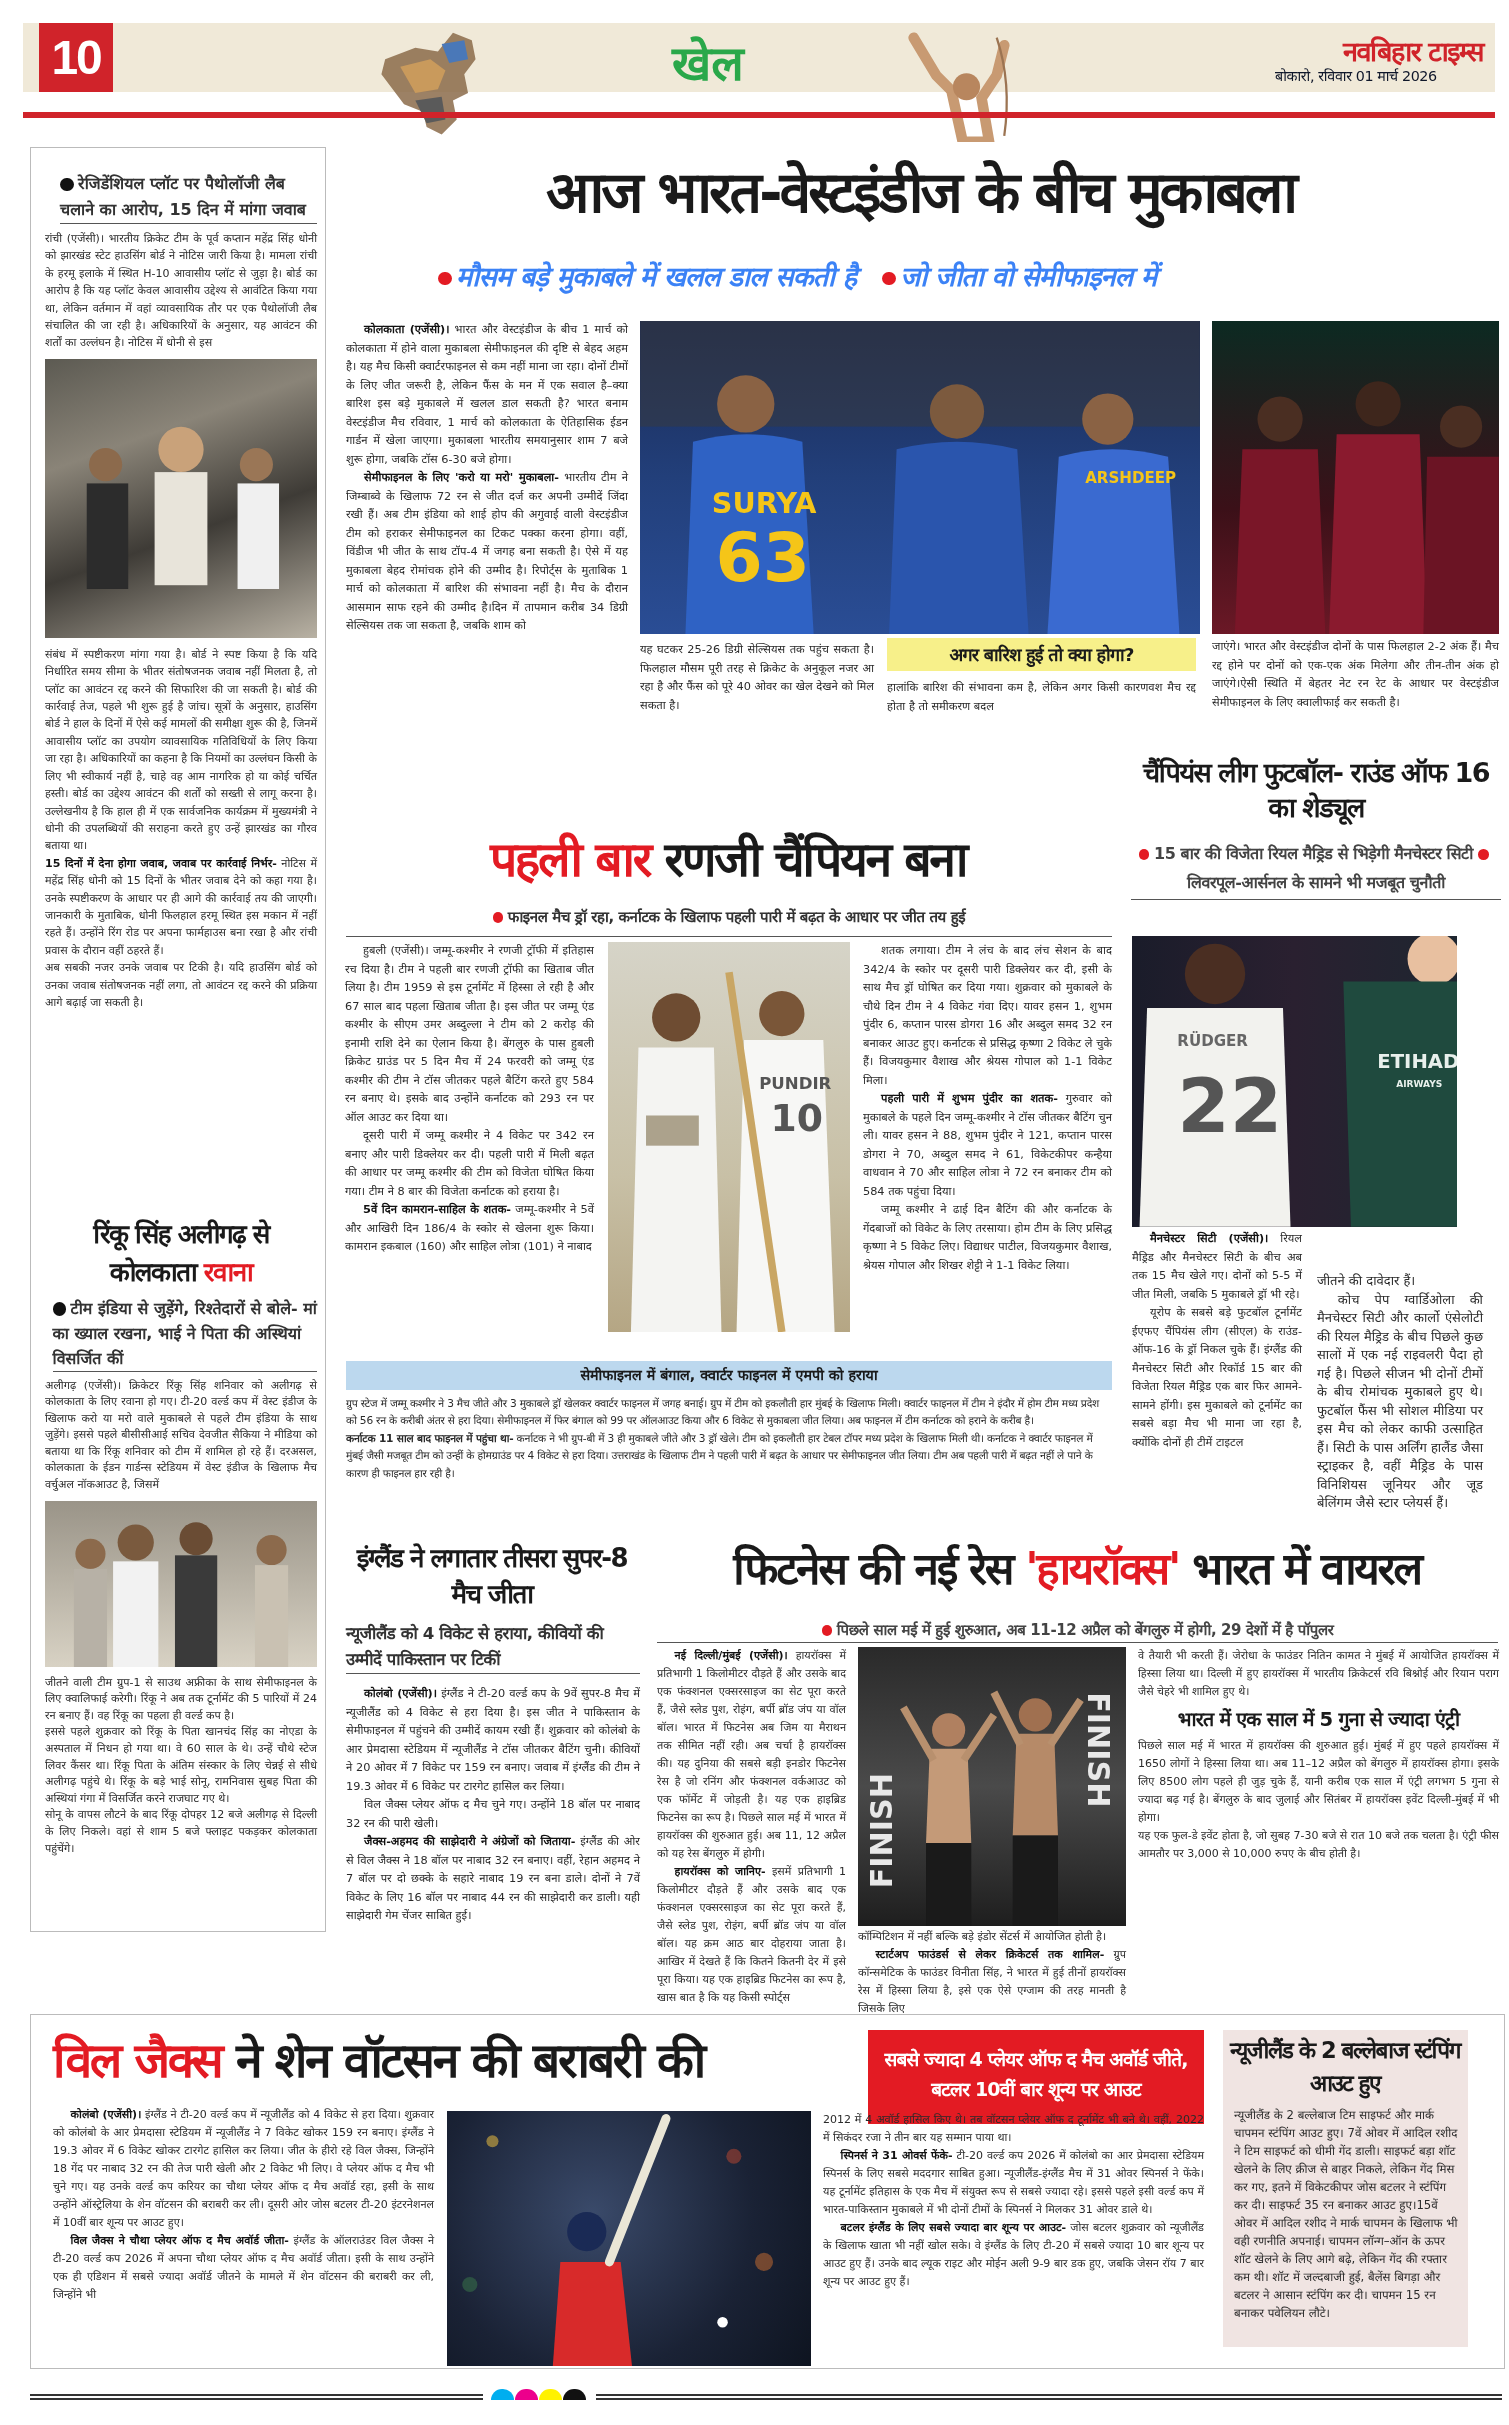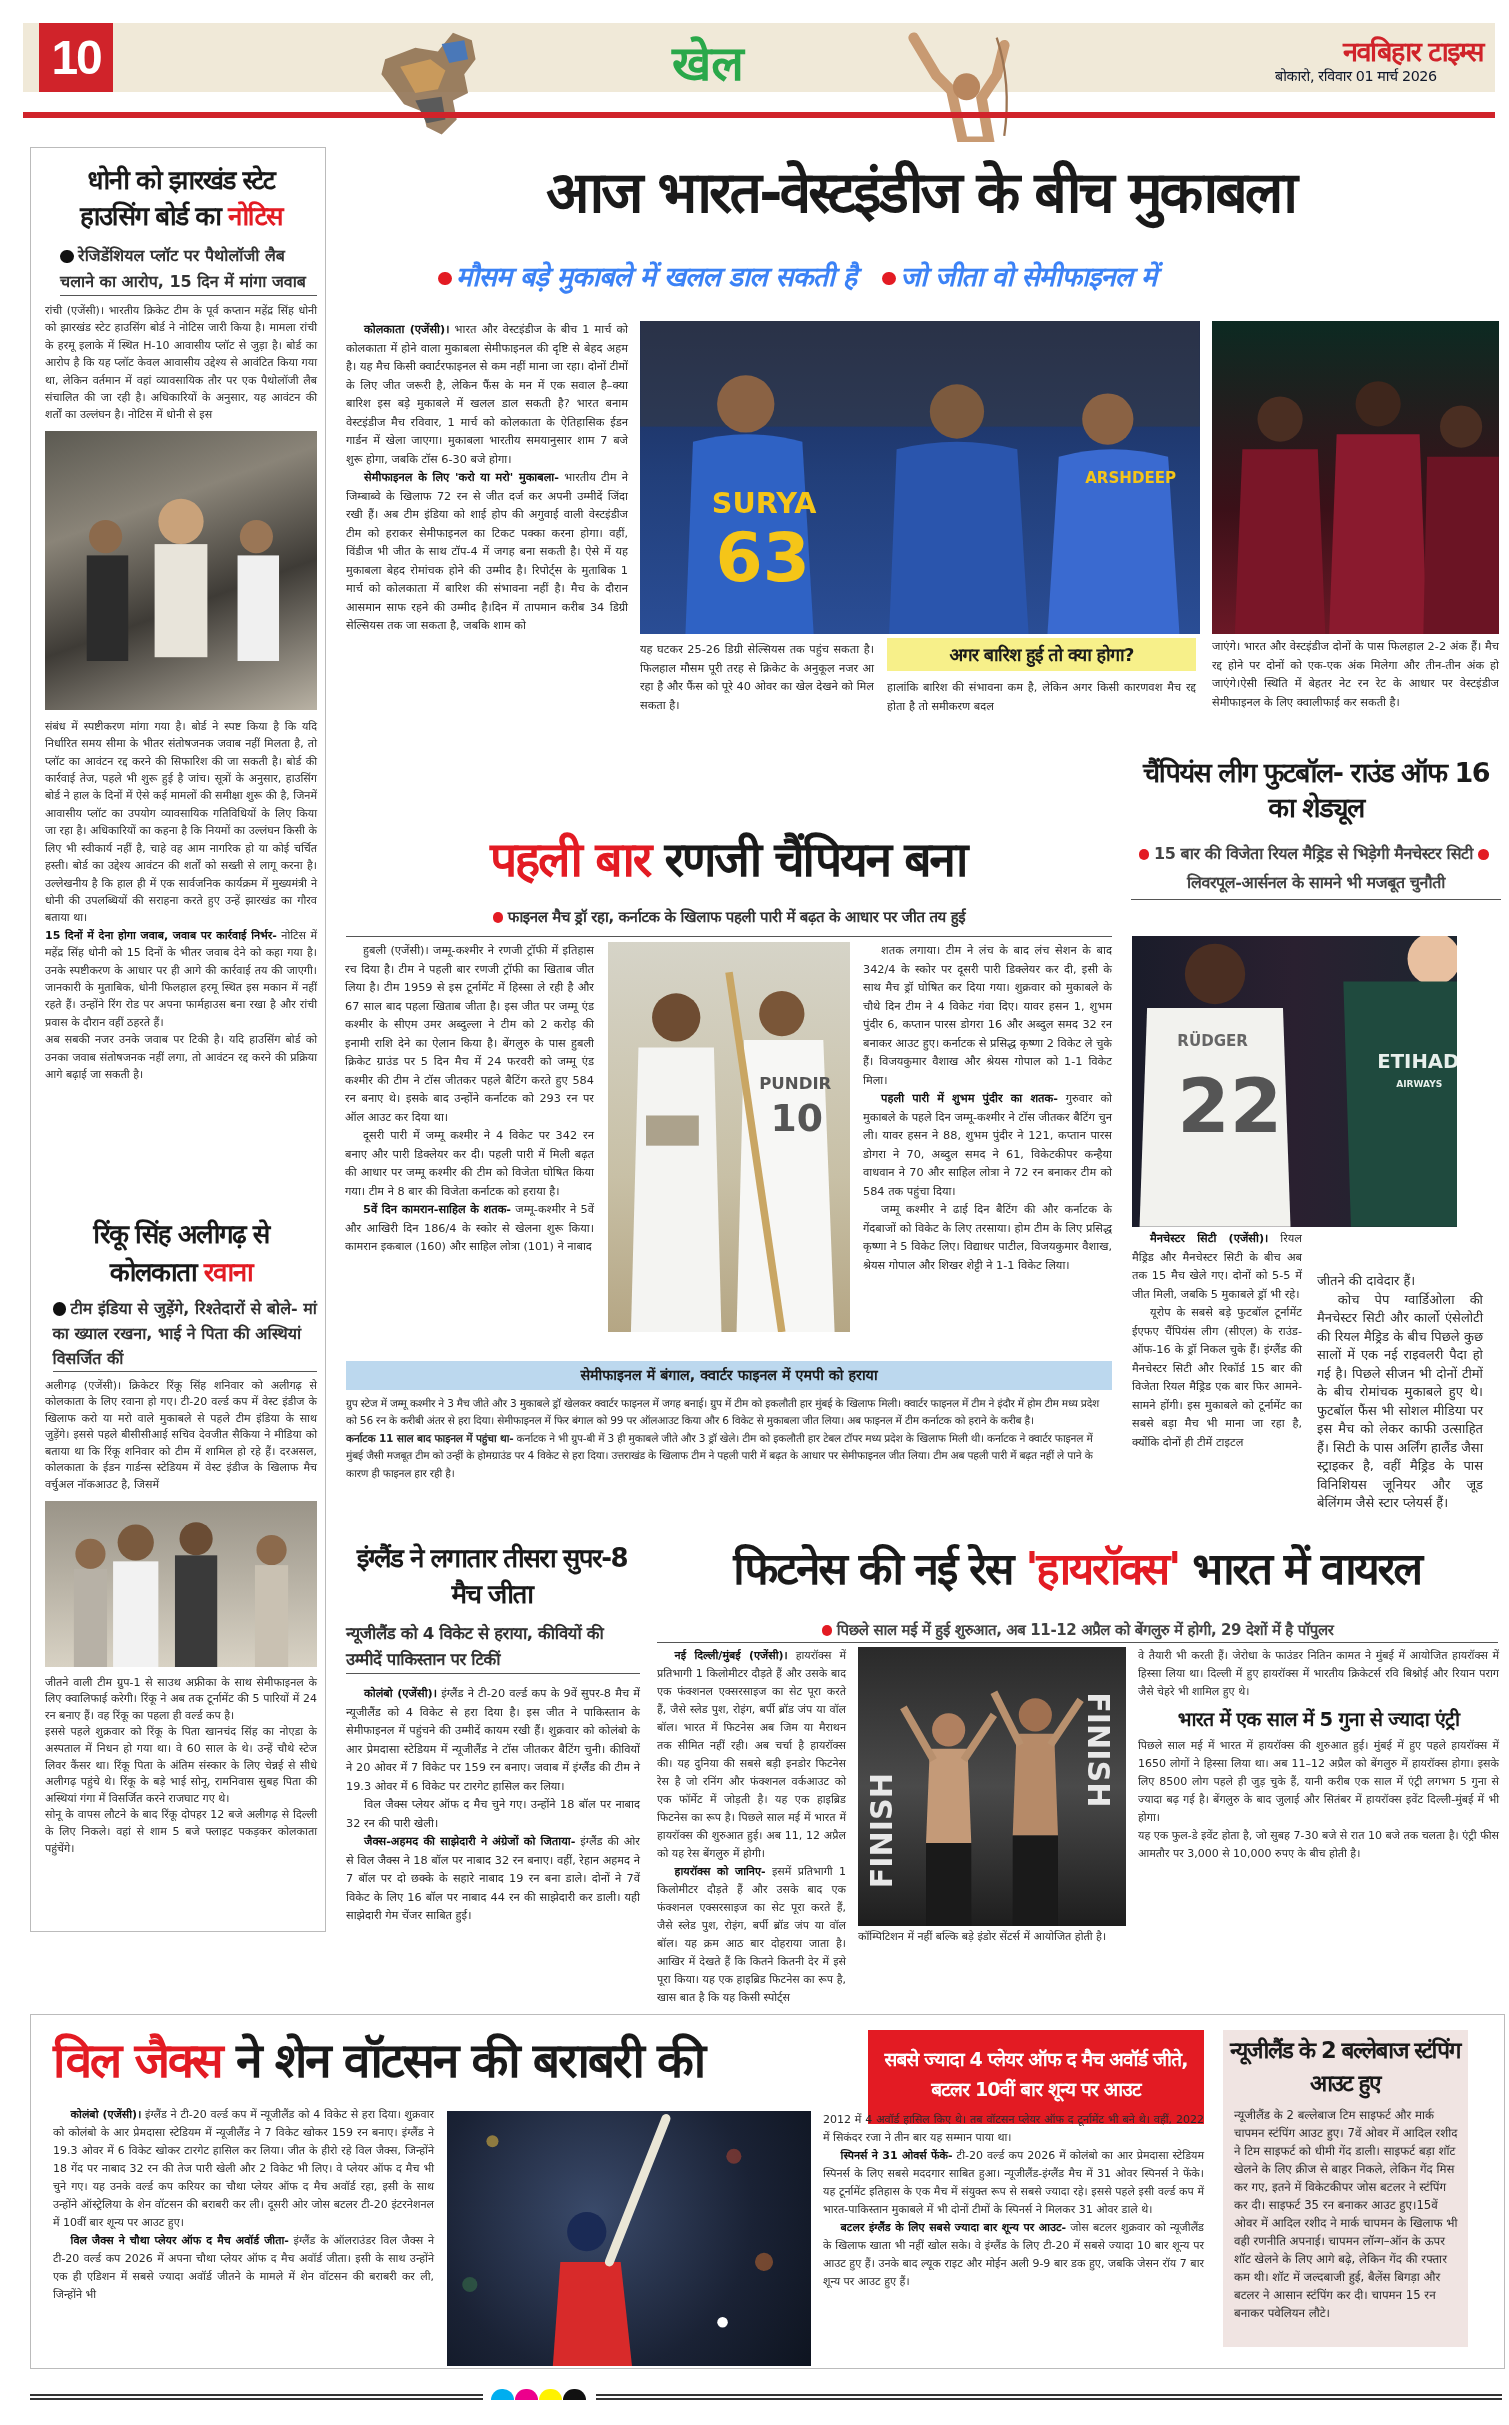--- a/index.html
+++ b/index.html
@@ -50,25 +50,20 @@
     <circle cx="100" cy="75" r="18" fill="#b8865e"></circle>
     <path d="M140,10 Q160,70 150,140" stroke="#9c7452" stroke-width="3" fill="none"></path>
   </svg>
 </div>
 <div class="abs" id="paper-name">नवबिहार टाइम्स</div>
 <div class="abs" id="paper-date">बोकारो, रविवार 01 मार्च 2026</div>
 <div class="abs" id="mast-redline"></div>
 
 <div class="abs box" style="left:30px;top:147px;width:296px;height:1785px;"></div>
 <div class="abs" style="left:45px;top:162px;width:272px;">
-  <div class="hl" style="font-size:26px;line-height:36px;text-align:center;">
-    <span>धोनी को झारखंड स्टेट</span><br>
-    <span>हाउसिंग बोर्ड का</span>
-    <span class="red">नोटिस</span>
-  </div>
   <div style="margin:9px 0 0 15px;font-size:16px;line-height:26px;font-weight:bold;color:#333;" class="rule">
     <span class="dot blk"></span><span>रेजिडेंशियल प्लॉट पर पैथोलॉजी लैब चलाने का आरोप, 15 दिन में मांगा जवाब</span>
   </div>
   <div class="txt" style="margin-top:6px;font-size:11px;line-height:17.4px;">रांची (एजेंसी)। भारतीय क्रिकेट टीम के पूर्व कप्तान महेंद्र सिंह धोनी को झारखंड स्टेट हाउसिंग बोर्ड ने नोटिस जारी किया है। मामला रांची के हरमू इलाके में स्थित H-10 आवासीय प्लॉट से जुड़ा है। बोर्ड का आरोप है कि यह प्लॉट केवल आवासीय उद्देश्य से आवंटित किया गया था, लेकिन वर्तमान में वहां व्यावसायिक तौर पर एक पैथोलॉजी लैब संचालित की जा रही है। अधिकारियों के अनुसार, यह आवंटन की शर्तों का उल्लंघन है। नोटिस में धोनी से इस</div>
   <div class="photo" style="margin:7.5px 0;height:279px;background:linear-gradient(160deg,#5c5a52 0%,#8a8478 30%,#3e3b36 60%,#b9b2a4 100%);">
     <svg width="272" height="279" viewBox="0 0 360 370">
       <circle cx="180" cy="120" r="30" fill="#c9a27a"></circle>
         <rect x="145" y="150" width="70" height="150" fill="#e8e4da"></rect>
       <circle cx="80" cy="140" r="22" fill="#8c6a4c"></circle>
         <rect x="55" y="165" width="55" height="140" fill="#2c2c2c"></rect>
@@ -236,20 +231,21 @@
       <path d="M95,135 L145,135 L150,260 L90,260 Z" fill="#c49a78"></path>
     <circle cx="235" cy="90" r="22" fill="#a07050"></circle>
       <path d="M210,115 L260,115 L265,250 L205,250 Z" fill="#b68a68"></path>
     <path d="M100,150 L60,80 M140,150 L180,90 M215,130 L180,60 M255,130 L295,70" stroke="#b8906e" stroke-width="10"></path>
     <rect x="90" y="260" width="60" height="110" fill="#1a1a1a"></rect>
       <rect x="205" y="250" width="60" height="120" fill="#1a1a1a"></rect>
   </svg>
 </div>
 <div class="abs txt" style="left:858px;top:1928px;width:268px;font-size:11px;line-height:18px;">
   <div>कॉम्पिटिशन में नहीं बल्कि बड़े इंडोर सेंटर्स में आयोजित होती है।</div>
+  <p><b>स्टार्टअप फाउंडर्स से लेकर क्रिकेटर्स तक शामिल-</b><span> ग्रुप कॉन्समेटिक के फाउंडर विनीता सिंह, ने भारत में हुई तीनों हायरॉक्स रेस में हिस्सा लिया है, इसे एक ऐसे एग्जाम की तरह मानती है जिसके लिए</span></p>
 </div>
 <div class="abs txt" style="left:1138px;top:1647px;width:361px;font-size:11px;line-height:18px;">
   <div>वे तैयारी भी करती हैं। जेरोधा के फाउंडर नितिन कामत ने मुंबई में आयोजित हायरॉक्स में हिस्सा लिया था। दिल्ली में हुए हायरॉक्स में भारतीय क्रिकेटर्स रवि बिश्नोई और रियान पराग जैसे चेहरे भी शामिल हुए थे।</div>
   <div class="hl" style="font-size:19.6px;line-height:27px;text-align:center;margin:4.5px 0;letter-spacing:-0.8px;">भारत में एक साल में 5 गुना से ज्यादा एंट्री</div>
   <div>पिछले साल मई में भारत में हायरॉक्स की शुरुआत हुई। मुंबई में हुए पहले हायरॉक्स में 1650 लोगों ने हिस्सा लिया था। अब 11–12 अप्रैल को बेंगलुरु में हायरॉक्स होगा। इसके लिए 8500 लोग पहले ही जुड़ चुके हैं, यानी करीब एक साल में एंट्री लगभग 5 गुना से ज्यादा बढ़ गई है। बेंगलुरु के बाद जुलाई और सितंबर में हायरॉक्स इवेंट दिल्ली-मुंबई में भी होगा।</div>
   <div>यह एक फुल-डे इवेंट होता है, जो सुबह 7-30 बजे से रात 10 बजे तक चलता है। एंट्री फीस आमतौर पर 3,000 से 10,000 रुपए के बीच होती है।</div>
 </div>
 
 <div class="abs" style="left:30px;top:2014px;width:1475px;height:355px;border:1.5px solid #bbb;"></div>
 <div class="abs hl" style="left:53px;top:2029px;width:808px;font-size:48px;line-height:62px;letter-spacing:-2.3px;">

